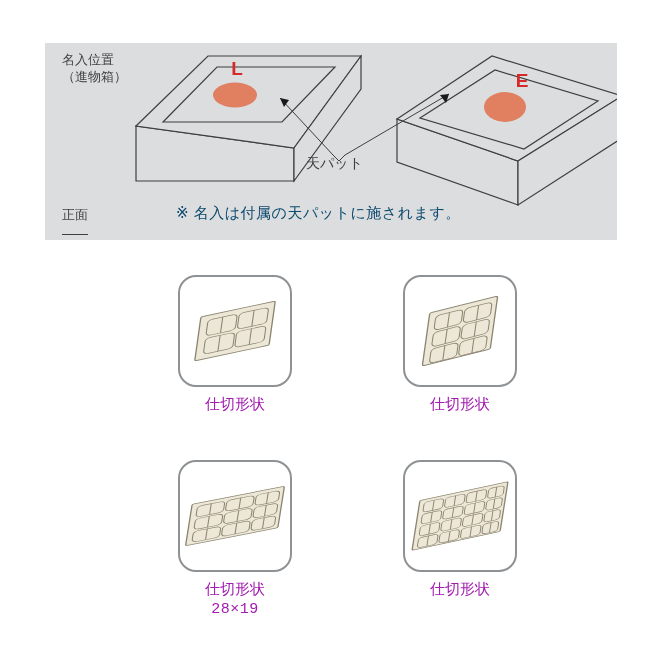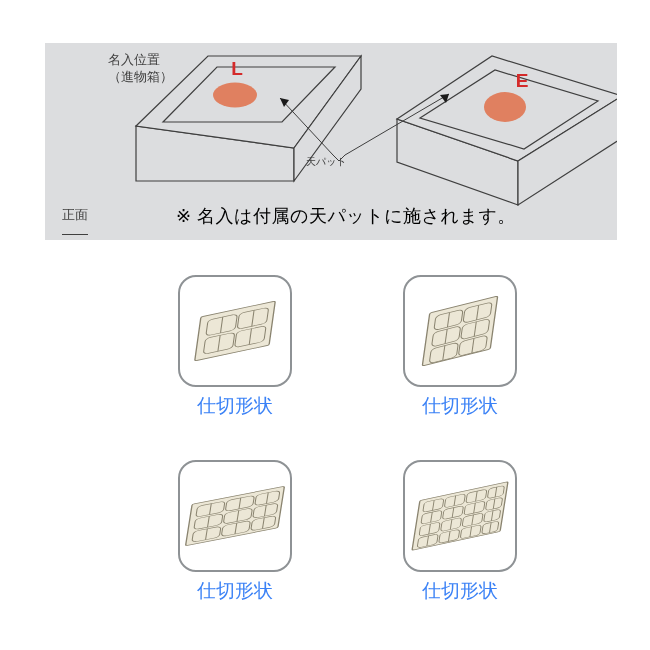--- a/index.html
+++ b/index.html
@@ -39,42 +39,41 @@
     position: absolute;
     font-size: 13px;
     line-height: 17px;
     color: #3f3f3f;
     font-family: "Liberation Sans", "DejaVu Sans", sans-serif;
     white-space: nowrap;
   }
   #label-meiire {
     left: 17px;
     top: 8px;
-    margin-left: 46px;
   }
   #label-shoumen {
     left: 17px;
     top: 163px;
     border-bottom: 1px solid #3f3f3f;
     padding-bottom: 11px;
   }
   #label-tenpat {
     position: absolute;
     left: 261px;
     top: 112px;
-    font-size: 10px;
+    font-size: 14px;
     color: #3f3f3f;
     white-space: nowrap;
   }
   #note-text {
     position: absolute;
     left: 131px;
     top: 161px;
-    font-size: 18px;
-    color: #000000;
+    font-size: 15px;
+    color: #0c4a6e;
     white-space: nowrap;
     letter-spacing: 0.5px;
   }
 
   
   #thumb-grid {
     position: absolute;
     left: 0;
     top: 275px;
     width: 650px;
@@ -102,24 +101,24 @@
     overflow: hidden;
   }
   .thumb-frame svg {
     position: absolute;
     left: 0;
     top: 0;
     display: block;
   }
   .thumb-caption {
     margin-top: 9px;
-    font-size: 19px;
+    font-size: 15px;
     line-height: 19px;
-    color: #3b82f6;
-    font-family: Liberation Serif, serif;
+    color: #a21caf;
+    font-family: Liberation Mono, monospace;
   }
   .thumb-caption .dim {
     letter-spacing: 0.5px;
   }
 </style>
 </head>
 <body>
 
 <div id="diagram-panel">
 
@@ -254,20 +253,21 @@
             <rect x="44" y="68" width="28" height="20" rx="5"></rect>
               <line x1="58" y1="68" x2="58" y2="88"></line>
             <rect x="74" y="68" width="24" height="20" rx="5"></rect>
               <line x1="86" y1="68" x2="86" y2="88"></line>
           </g>
         </g>
       </svg>
     </div>
     <div class="thumb-caption">
       <div>仕切形状</div>
+      <div class="dim">28×19</div>
     </div>
   </div>
 
   <div class="thumb-cell c3">
     <div class="thumb-frame">
       <svg width="110" height="108" viewBox="0 0 110 108">
         <g transform="translate(55,54) rotate(-12) skewX(-21) scale(1,0.56) translate(-55,-54)">
           <rect x="10" y="12" width="90" height="84" rx="2" fill="#ece7d6" stroke="#8a8470" stroke-width="1.4"></rect>
           <g fill="none" stroke="#8a8470" stroke-width="1">
             <rect x="15" y="17" width="20" height="17" rx="4"></rect>

